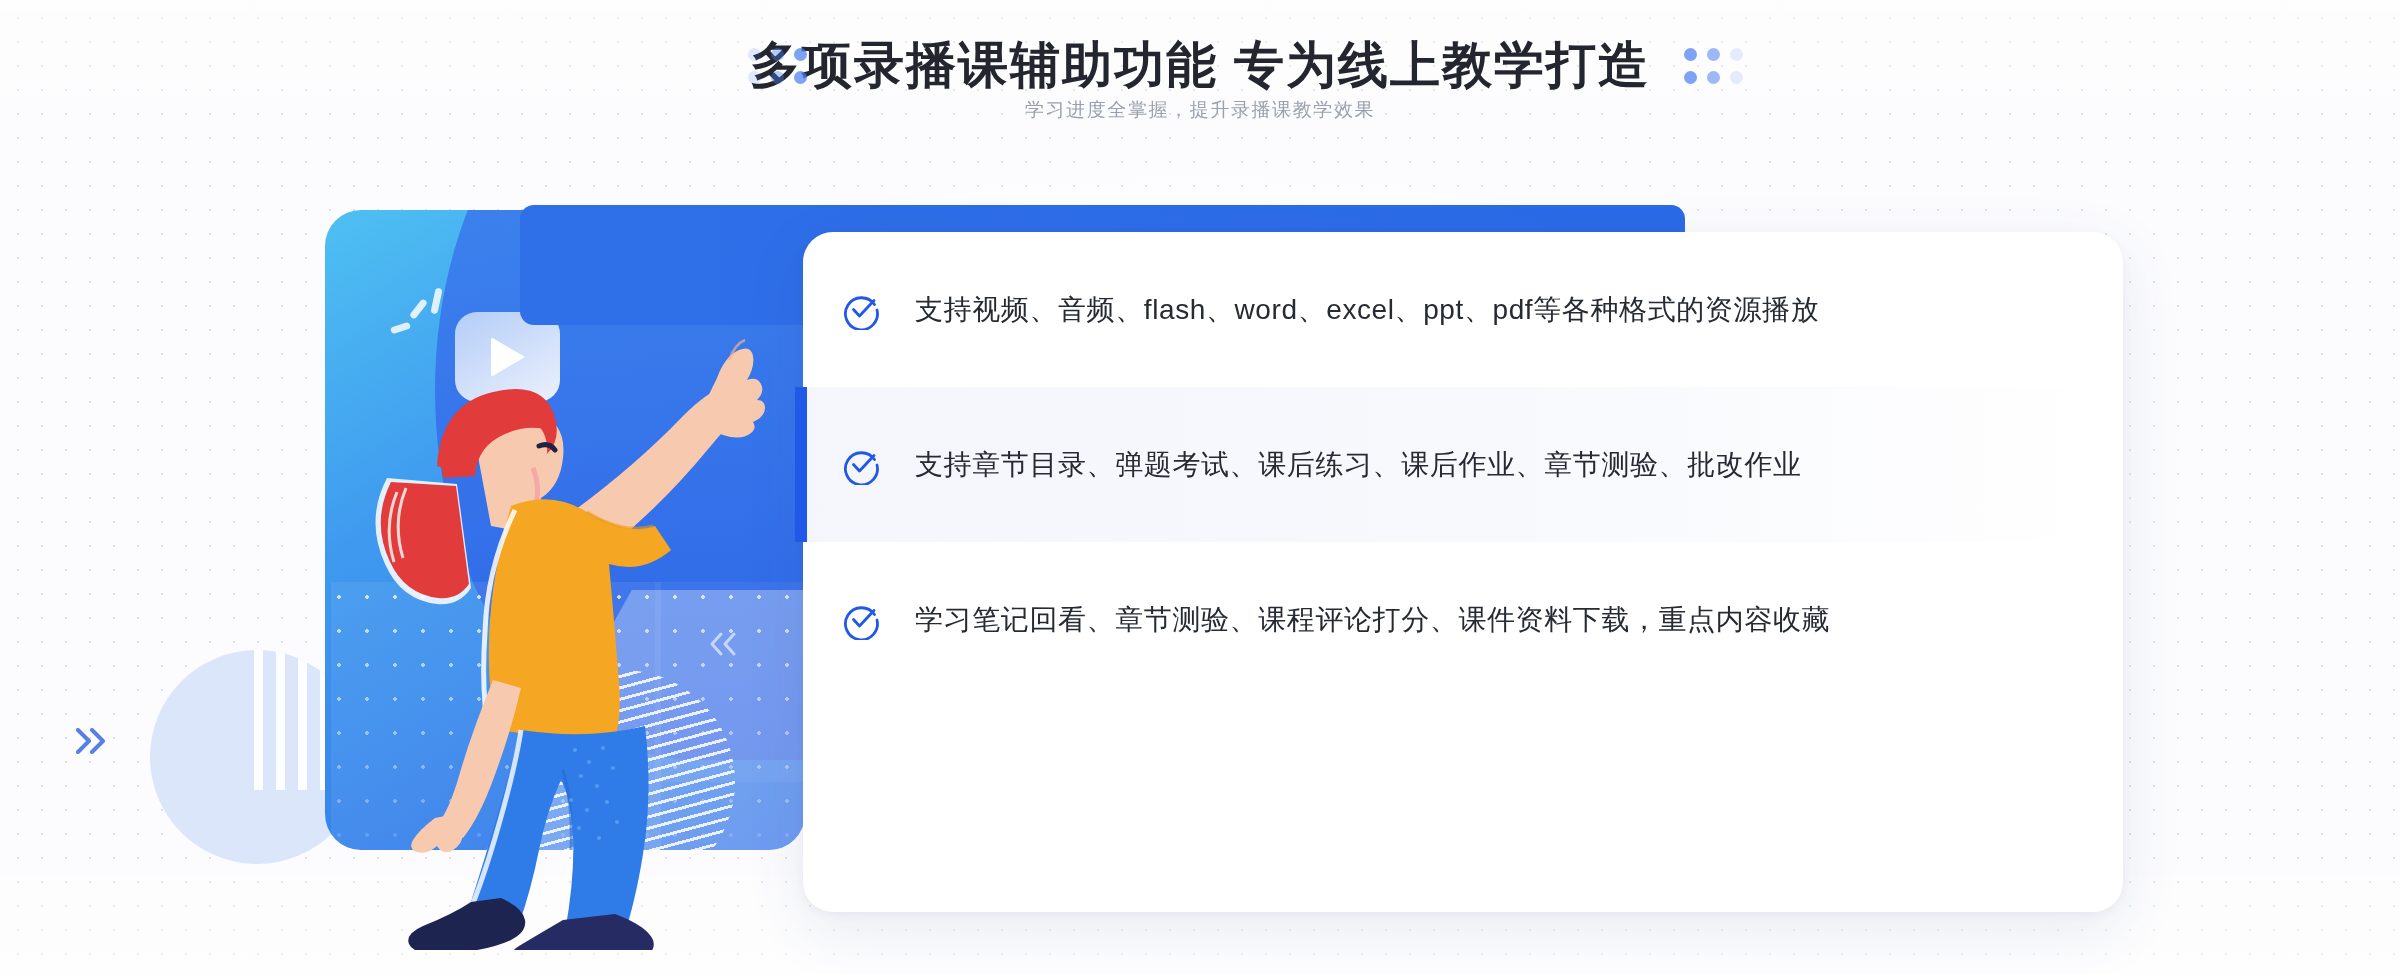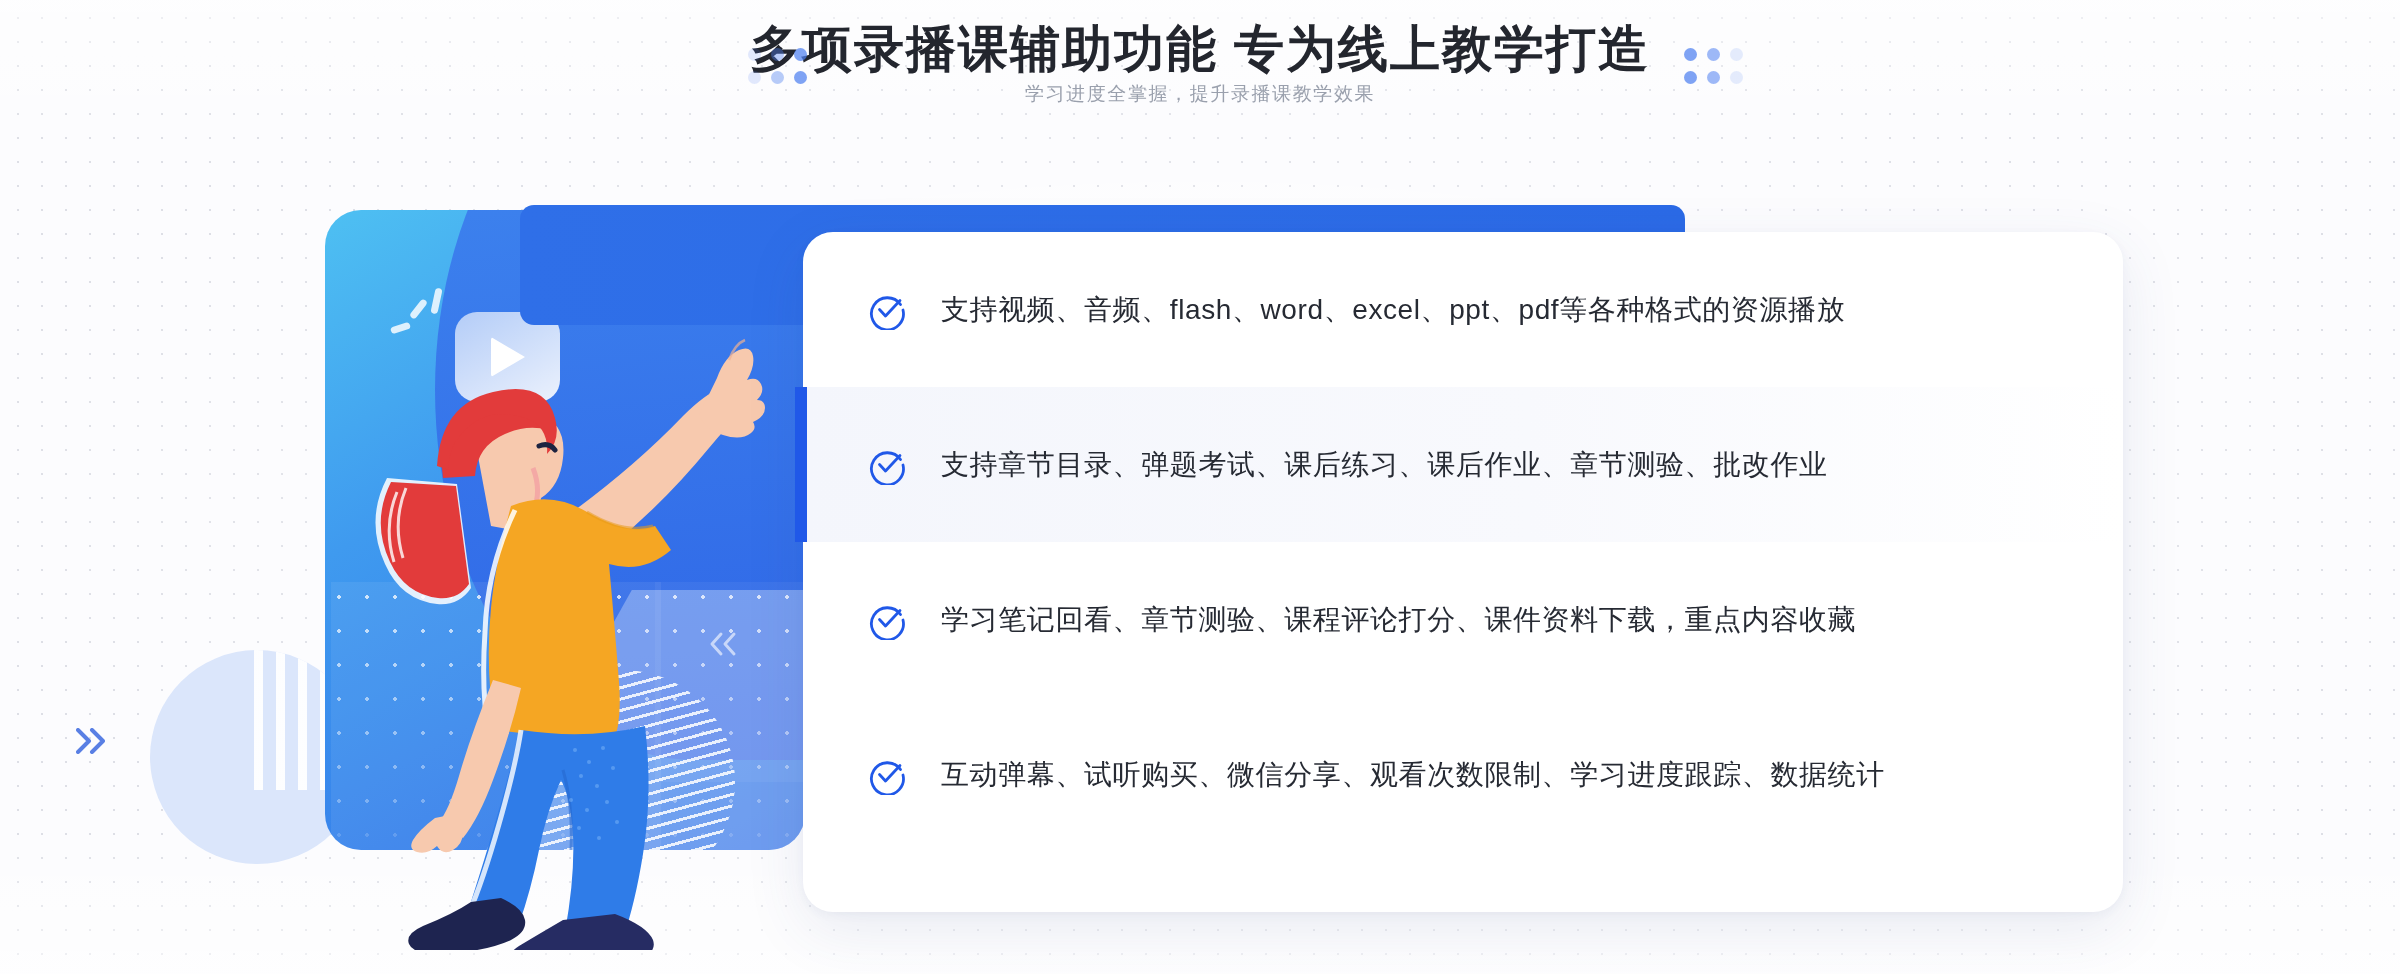--- a/index.html
+++ b/index.html
@@ -24,21 +24,21 @@
   #vignette{
     position:absolute; inset:0;
     background:
       radial-gradient(ellipse 70% 60% at 50% 50%, rgba(255,255,255,0.55) 0%, rgba(255,255,255,0) 75%),
       linear-gradient(180deg, rgba(255,255,255,0.55) 0%, rgba(255,255,255,0) 14%, rgba(255,255,255,0) 86%, rgba(255,255,255,0.6) 100%);
     pointer-events:none;
   }
 
   
   #header{
-    position:absolute; left:0; top:18px; width:2400px;
+    position:absolute; left:0; top:34px; width:2400px;
     text-align:center; z-index:6;
   }
   #title{
     font-size:50px; font-weight:700; color:#23262e;
     letter-spacing:2px; line-height:1.25;
   }
   #subtitle{
     font-size:19px; color:#9aa0ad; letter-spacing:1.6px;
   }
 
@@ -158,21 +158,21 @@
     background:linear-gradient(90deg,#2f6fe8 0%, #2b6ae6 100%);
     border-radius:14px; z-index:4;
   }
   #white-card{
     position:absolute; left:803px; top:232px; width:1320px; height:680px;
     background:#ffffff; border-radius:30px; z-index:6;
     box-shadow:0 18px 60px rgba(60,80,140,.10), 0 3px 10px rgba(60,80,140,.05);
   }
   .feature-row{
     position:relative; display:flex; align-items:center;
-    height:155px; padding-left:64px;
+    height:155px; padding-left:38px;
   }
   .feature-row.highlight{
     background:linear-gradient(90deg,#f4f6fc 0%, #f8f9fd 55%, #ffffff 100%);
     font-family:Liberation Mono, monospace;
   }
   .feature-row.highlight::before{
     content:""; position:absolute; left:-8px; top:0; width:12px; height:100%;
     background:#2058e8;
   }
   .check-icon{ flex:0 0 auto; width:40px; height:40px; margin-right:34px; }
@@ -321,26 +321,17 @@
     <div class="feature-row">
       <span class="check-icon">
         <svg width="40" height="40" viewBox="0 0 40 40" fill="none">
           <path d="M33.5 14.5 A16 16 0 1 0 36 20" stroke="#2058e8" stroke-width="2.8" stroke-linecap="round" fill="none"></path>
           <path d="M12.5 19.5 L18.5 26 L33 10.5" stroke="#2058e8" stroke-width="2.8" stroke-linecap="round" stroke-linejoin="round" fill="none"></path>
         </svg>
       </span>
       <span class="feature-text">学习笔记回看、章节测验、课程评论打分、课件资料下载，重点内容收藏</span>
     </div>
 
-    <div class="feature-row">
-      <span class="check-icon">
-        <svg width="40" height="40" viewBox="0 0 40 40" fill="none">
-          <path d="M33.5 14.5 A16 16 0 1 0 36 20" stroke="#2058e8" stroke-width="2.8" stroke-linecap="round" fill="none"></path>
-          <path d="M12.5 19.5 L18.5 26 L33 10.5" stroke="#2058e8" stroke-width="2.8" stroke-linecap="round" stroke-linejoin="round" fill="none"></path>
-        </svg>
-      </span>
-      <span class="feature-text">互动弹幕、试听购买、微信分享、观看次数限制、学习进度跟踪、数据统计</span>
-    </div>
 
   </div>
 
   <div id="vignette"></div>
 </div>
 
 </body></html>

